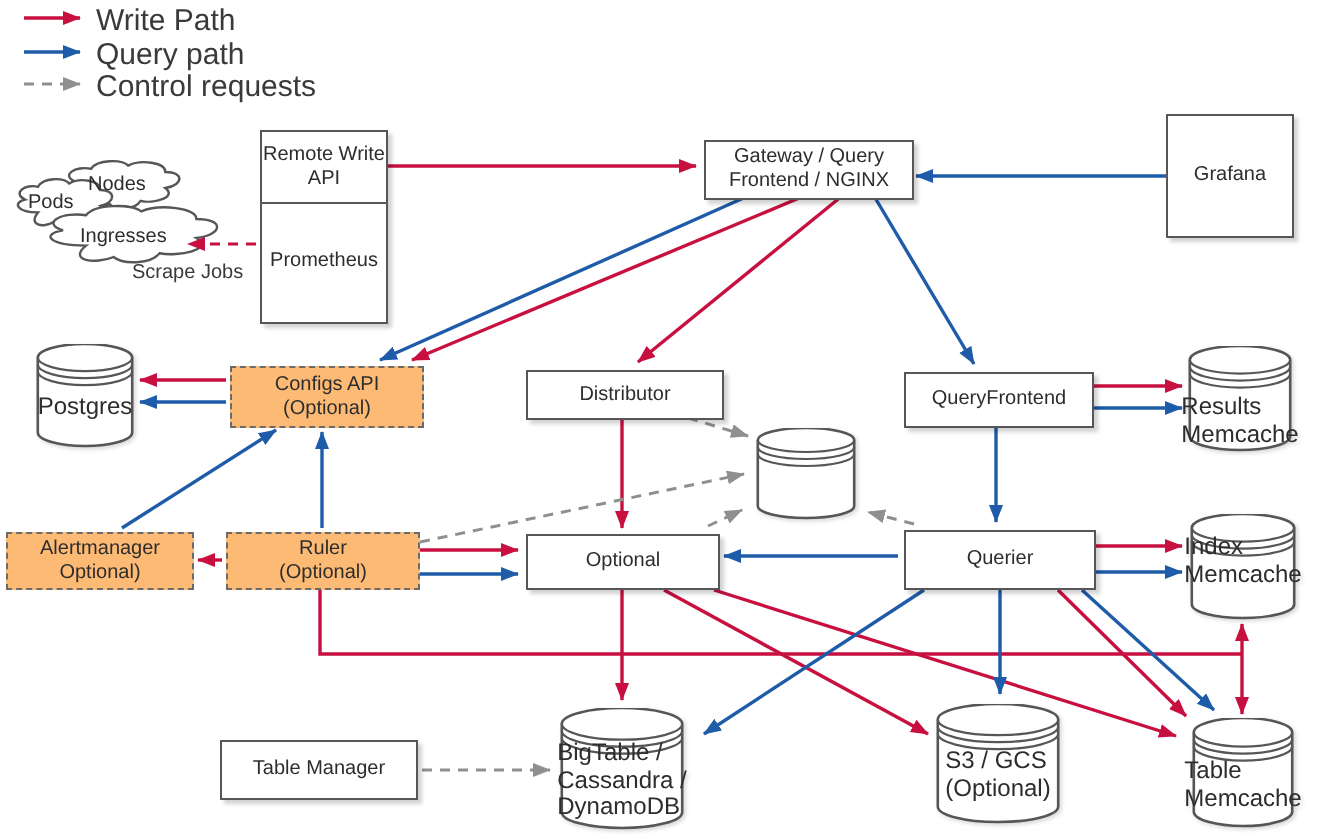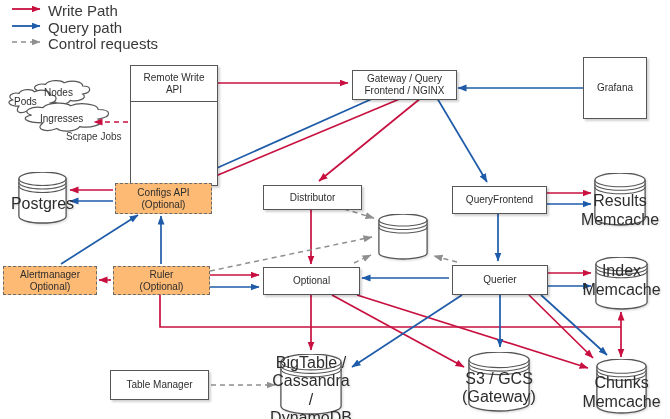--- a/index.html
+++ b/index.html
@@ -3,31 +3,31 @@
 <meta charset="utf-8">
 <style>
   html,body{margin:0;padding:0;background:#fff;}
   body{width:670px;height:419px;position:relative;overflow:hidden;
        font-family:"Liberation Sans",sans-serif;color:#2d2d2d;}
   .stage{position:absolute;left:0;top:0;width:670px;height:419px;}
   .node{position:absolute;display:flex;align-items:center;justify-content:center;
         text-align:center;font-size:10px;line-height:1.18;white-space:pre-line;}
   .box{background:#fff;border:1px solid #565656;box-shadow:2px 2px 2px rgba(0,0,0,.18);}
   .dashedbox{background:#fdba74;border:1px dashed #6a6a6a;}
-  .compound{padding:12px;}
+  .compound{padding:0;}
   .compound .divider{position:absolute;left:0;right:0;top:35px;border-top:1px solid #565656;}
   .compound .toplabel{position:absolute;left:0;right:0;top:0;height:35px;
         display:flex;align-items:center;justify-content:center;white-space:pre-line;}
   .compound .bottomlabel{position:absolute;left:0;right:0;top:35px;bottom:0;
         display:flex;align-items:center;justify-content:center;}
   .cyl{position:absolute;filter:drop-shadow(1.5px 1.5px 1px rgba(0,0,0,.16));}
   .cyl svg{position:absolute;left:0;top:0;}
   .cyl-label{position:absolute;left:-2px;right:-2px;top:14px;bottom:2px;display:flex;
-        align-items:center;justify-content:center;text-align:center;
-        white-space:pre-line;font-size:16px;line-height:1.15;}
+        align-items:center;justify-content:center;
+        white-space:pre-line;font-size:12px;line-height:1.15;}
   .cloud-label{position:absolute;font-size:10px;text-align:left;white-space:nowrap;}
   .legend-label{position:absolute;font-size:15px;color:#3a3a3a;white-space:nowrap;}
   .edge-label{position:absolute;font-size:10px;color:#3a3a3a;white-space:nowrap;}
 </style>
 </head>
 <body>
 
 <svg class="stage" width="670" height="419" viewBox="0 0 670 419">
   <defs>
     <marker id="mr" markerWidth="10" markerHeight="8" refX="8.5" refY="3.5" orient="auto" markerUnits="userSpaceOnUse">
@@ -106,20 +106,21 @@
 
 <div class="cloud-label" style="left:44px;top:87px;width:34px">Nodes</div>
 <div class="cloud-label" style="left:14px;top:96px;width:34px">Pods</div>
 <div class="cloud-label" style="left:40px;top:113px;width:52px">Ingresses</div>
 <div class="edge-label" style="left:66px;top:131px">Scrape Jobs</div>
 
 <div class="node box compound" style="left:130px;top:65px;width:62px;height:95px">
   <div class="toplabel">Remote Write
 API</div>
   <div class="divider"></div>
+  <div class="bottomlabel">Prometheus</div>
 </div>
 
 <div class="node box" style="left:352px;top:70px;width:103px;height:28px">Gateway / Query
 Frontend / NGINX</div>
 <div class="node box" style="left:583px;top:57px;width:62px;height:60px">Grafana</div>
 <div class="node dashedbox" style="left:115px;top:183px;width:95px;height:29px">Configs API
 (Optional)</div>
 <div class="node box" style="left:263px;top:185px;width:97px;height:23px">Distributor</div>
 <div class="node box" style="left:452px;top:186px;width:93px;height:26px">QueryFrontend</div>
 <div class="node dashedbox" style="left:3px;top:266px;width:92px;height:27px">Alertmanager
@@ -167,22 +168,22 @@
   <div class="cyl-label">BigTable /
 Cassandra /
 DynamoDB</div>
 </div>
 <div class="cyl" style="left:468px;top:352px;width:62px;height:60px">
     <svg width="62" height="60" viewBox="0 0 62 60">
       <path d="M0.9,7.800000000000001 A30.1,7.800000000000001 0 0 1 61.1,7.800000000000001 L61.1,51.2 A30.1,7.800000000000001 0 0 1 0.9,51.2 Z" fill="#fff" stroke="#565656" stroke-width="1.3"></path>
       <path d="M0.9,7.800000000000001 A30.1,7.800000000000001 0 0 0 61.1,7.800000000000001 M0.9,11.3 A30.1,7.800000000000001 0 0 0 61.1,11.3 M0.9,14.8 A30.1,7.800000000000001 0 0 0 61.1,14.8" fill="none" stroke="#565656" stroke-width="1.1"></path>
     </svg>
   <div class="cyl-label">S3 / GCS
-(Gateway)</div>
+(Optional)</div>
 </div>
 <div class="cyl" style="left:596px;top:359px;width:51px;height:55px">
     <svg width="51" height="55" viewBox="0 0 51 55">
       <path d="M0.9,7.15 A24.6,7.15 0 0 1 50.1,7.15 L50.1,46.85 A24.6,7.15 0 0 1 0.9,46.85 Z" fill="#fff" stroke="#565656" stroke-width="1.3"></path>
       <path d="M0.9,7.15 A24.6,7.15 0 0 0 50.1,7.15 M0.9,10.65 A24.6,7.15 0 0 0 50.1,10.65 M0.9,14.15 A24.6,7.15 0 0 0 50.1,14.15" fill="none" stroke="#565656" stroke-width="1.1"></path>
     </svg>
-  <div class="cyl-label">Chunks
+  <div class="cyl-label">Table
 Memcache</div>
 </div>
 
 </body></html>

